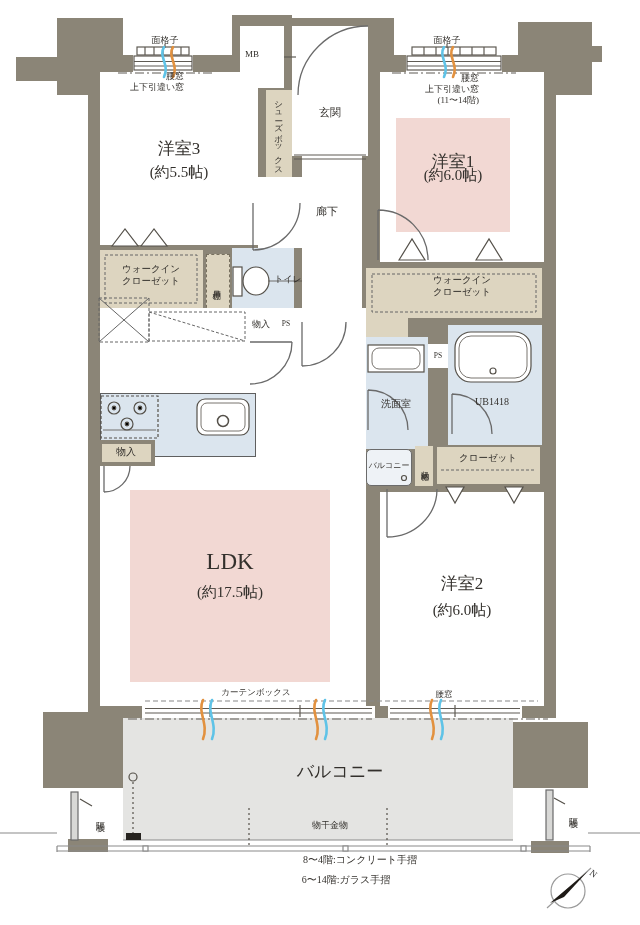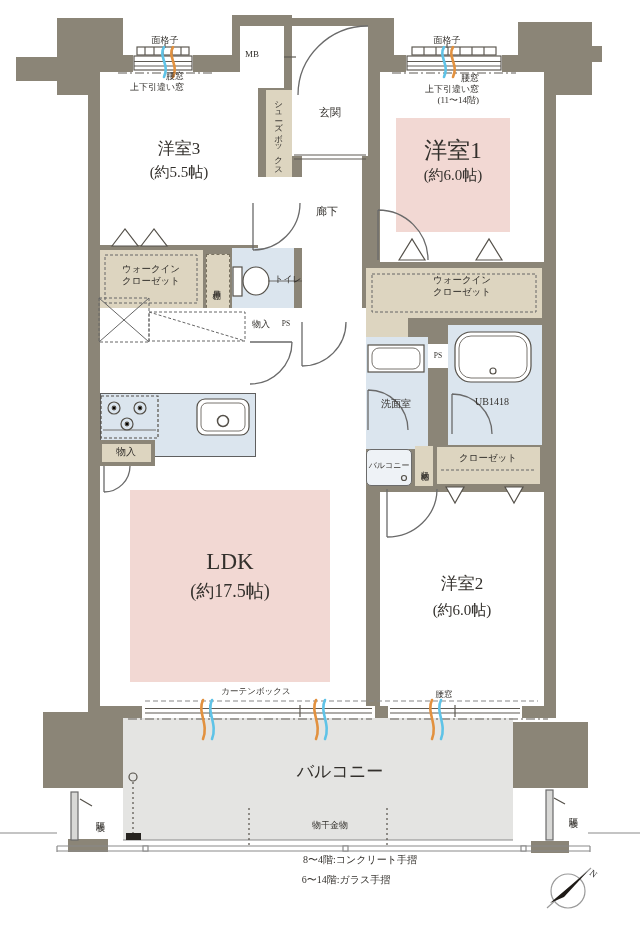--- a/index.html
+++ b/index.html
@@ -192,43 +192,43 @@
   <div class="lbl" style="left:157px;top:82px;font-size:9px;">腰窓
 上下引違い窓</div>
   <div class="lbl" style="left:452px;top:89px;font-size:9px;">腰窓
 上下引違い窓
 (11〜14階)</div>
   <div class="lbl" style="left:252px;top:54px;font-size:9px;">MB</div>
   <div class="lbl" style="left:330px;top:113px;font-size:11px;">玄関</div>
   <div class="lbl vert" style="left:279px;top:133px;font-size:8.5px;">シューズボックス</div>
   <div class="lbl" style="left:179px;top:149px;font-size:17px;">洋室3</div>
   <div class="lbl" style="left:179px;top:172px;font-size:15px;">(約5.5帖)</div>
-  <div class="lbl" style="left:453px;top:151px;font-size:23px;">洋室1</div>
+  <div class="lbl" style="left:453px;top:162px;font-size:17px;">洋室1</div>
   <div class="lbl" style="left:453px;top:175px;font-size:15px;">(約6.0帖)</div>
   <div class="lbl" style="left:327px;top:212px;font-size:11px;">廊下</div>
   <div class="lbl" style="left:151px;top:276px;font-size:9.5px;">ウォークイン
 クローゼット</div>
   <div class="lbl vert" style="left:217px;top:285px;font-size:8.5px;">吊戸棚</div>
   <div class="lbl" style="left:288px;top:279px;font-size:9px;">トイレ</div>
   <div class="lbl" style="left:261px;top:324px;font-size:9px;">物入</div>
   <div class="lbl" style="left:286px;top:324px;font-size:7.5px;">PS</div>
   <div class="lbl" style="left:462px;top:287px;font-size:9.5px;">ウォークイン
 クローゼット</div>
   <div class="lbl" style="left:438px;top:356px;font-size:7.5px;">PS</div>
   <div class="lbl" style="left:492px;top:402px;font-size:10px;">UB1418</div>
   <div class="lbl" style="left:396px;top:404px;font-size:10px;">洗面室</div>
   <div class="lbl" style="left:389px;top:466px;font-size:8px;">バルコニー</div>
   <div class="lbl vert" style="left:424px;top:466px;font-size:8px;">収納棚</div>
   <div class="lbl" style="left:488px;top:459px;font-size:9.5px;">クローゼット</div>
   <div class="lbl" style="left:126px;top:452px;font-size:10px;">物入</div>
   <div class="lbl" style="left:230px;top:562px;font-size:23px;">LDK</div>
-  <div class="lbl" style="left:230px;top:592px;font-size:18px;">(約17.5帖)</div>
+  <div class="lbl" style="left:230px;top:592px;font-size:15px;">(約17.5帖)</div>
   <div class="lbl" style="left:462px;top:584px;font-size:17px;">洋室2</div>
   <div class="lbl" style="left:462px;top:610px;font-size:15px;">(約6.0帖)</div>
-  <div class="lbl" style="left:256px;top:692px;font-size:8.5px;font-family:Liberation Mono, monospace;">カーテンボックス</div>
+  <div class="lbl" style="left:256px;top:692px;font-size:8.5px;">カーテンボックス</div>
   <div class="lbl" style="left:444px;top:694px;font-size:8.5px;">腰窓</div>
   <div class="lbl" style="left:340px;top:772px;font-size:17px;">バルコニー</div>
   <div class="lbl" style="left:330px;top:825px;font-size:9px;">物干金物</div>
   <div class="lbl vert" style="left:100px;top:816px;font-size:9px;">隔板</div>
   <div class="lbl vert" style="left:573px;top:812px;font-size:9px;">隔板</div>
   <div class="lbl" style="left:360px;top:860px;font-size:10px;">8〜4階:コンクリート手摺</div>
   <div class="lbl" style="left:346px;top:880px;font-size:10px;">6〜14階:ガラス手摺</div>
 
 </div>
 

